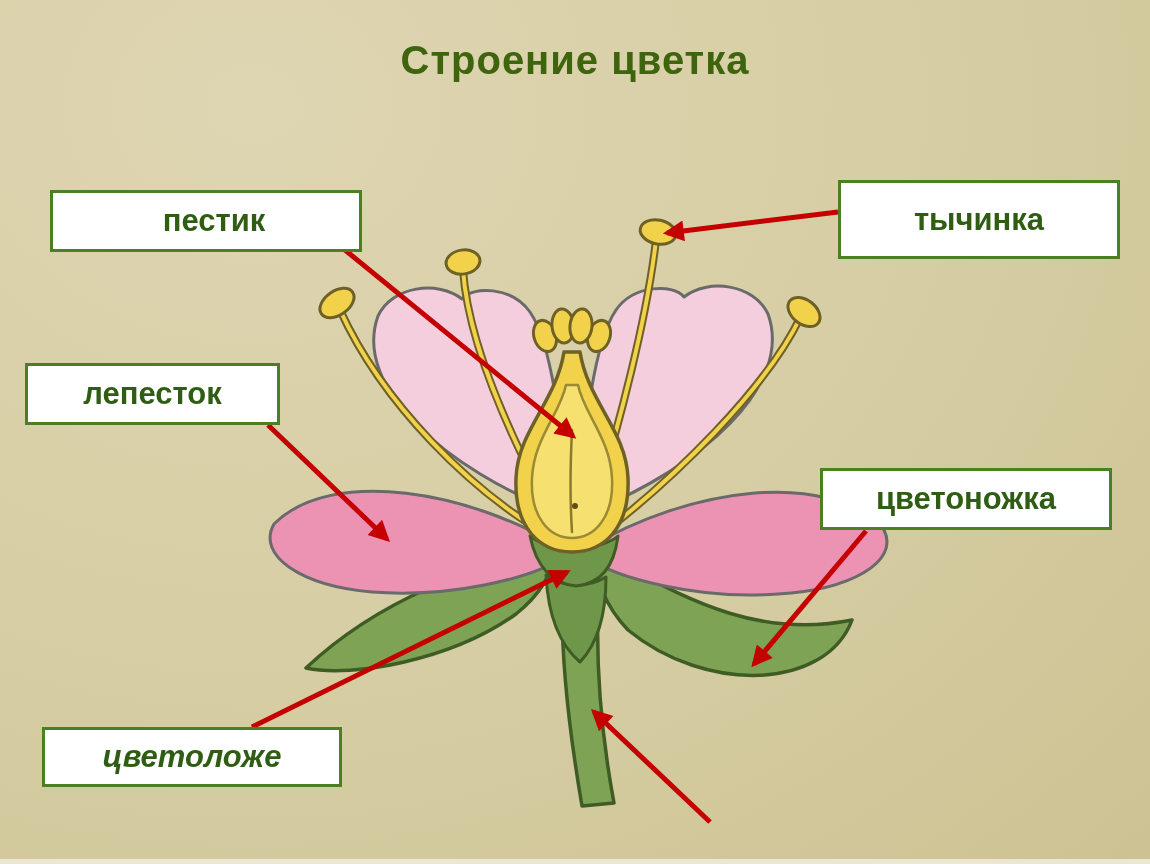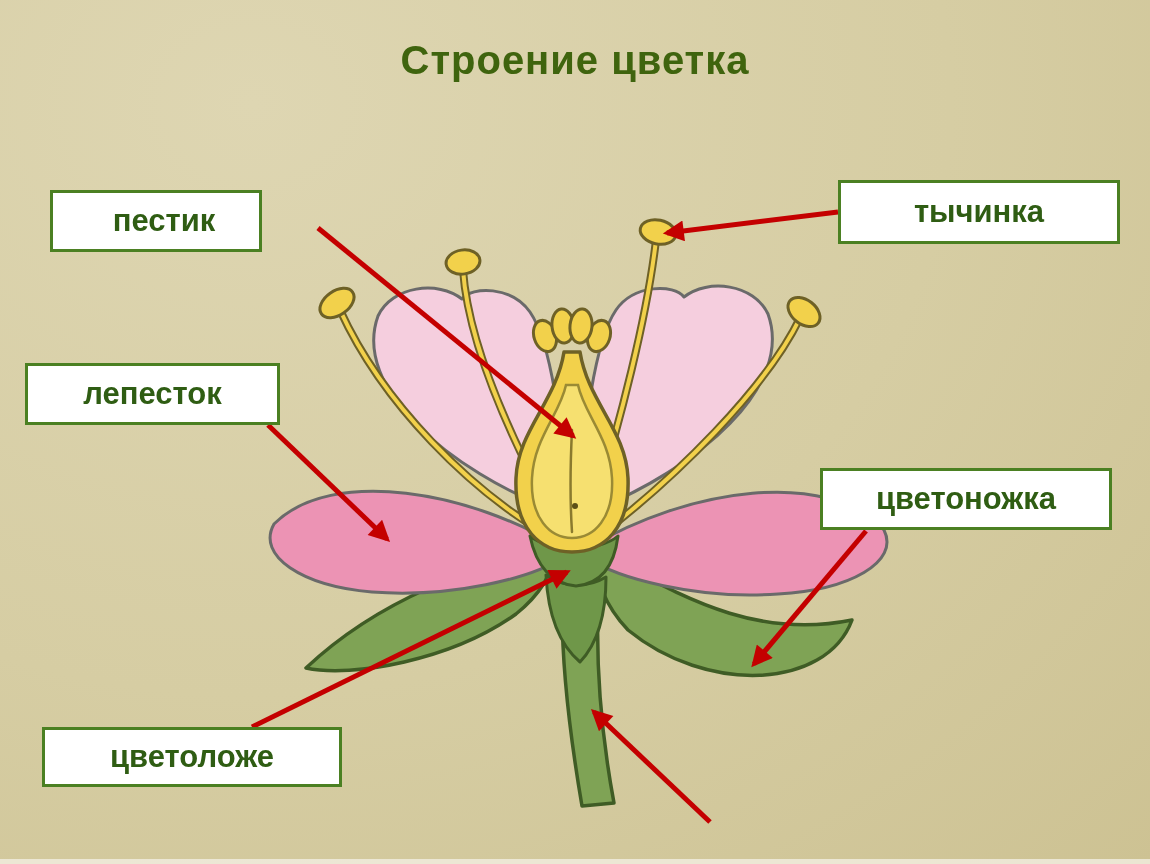--- a/index.html
+++ b/index.html
@@ -33,25 +33,25 @@
   }
   .lbl{
     position:absolute;
     background:#ffffff;
     border:3px solid var(--box-border);
     color:var(--label-green);
     font-weight:700;font-size:31px;
     display:flex;align-items:center;justify-content:center;
     box-sizing:border-box;
   }
-  #lbl-pestik{left:50px;top:190px;width:212px;height:62px;padding-left:16px;}
-  #lbl-tychinka{left:838px;top:180px;width:282px;height:64px;}
+  #lbl-pestik{left:50px;top:190px;width:312px;height:62px;padding-left:16px;}
+  #lbl-tychinka{left:838px;top:180px;width:282px;height:79px;}
   #lbl-lepestok{left:25px;top:363px;width:255px;height:62px;}
   #lbl-chashelistik{left:820px;top:468px;width:292px;height:62px;}
-  #lbl-tsvetolozhe{left:42px;top:727px;width:300px;height:60px;}
+  #lbl-tsvetolozhe{left:42px;top:727px;width:300px;height:60px;font-style:italic;}
   #lbl-tsvetonozhka{left:710px;top:798px;width:335px;height:58px;}
   .art{position:absolute;left:0;top:0;width:1150px;height:864px;}
   .petal-light{fill:var(--petal-light);stroke:#6a6a6a;stroke-width:3;stroke-linejoin:round;}
   .petal-dark{fill:var(--petal-dark);stroke:#6a6a6a;stroke-width:3;stroke-linejoin:round;}
   .leaf{fill:var(--leaf-green);stroke:#3f5c25;stroke-width:3.5;stroke-linejoin:round;}
   .leaf-dark{fill:#6f9749;stroke:#3f5c25;stroke-width:3;stroke-linejoin:round;}
   .filament-outline{fill:none;stroke:#6e6126;stroke-width:8;stroke-linecap:round;}
   .filament{fill:none;stroke:var(--stamen-yellow);stroke-width:4;stroke-linecap:round;}
   .anther{fill:var(--stamen-yellow);stroke:#6e6126;stroke-width:3;}
   .pistil{fill:var(--stamen-yellow);stroke:#6e6126;stroke-width:3.5;stroke-linejoin:round;}

